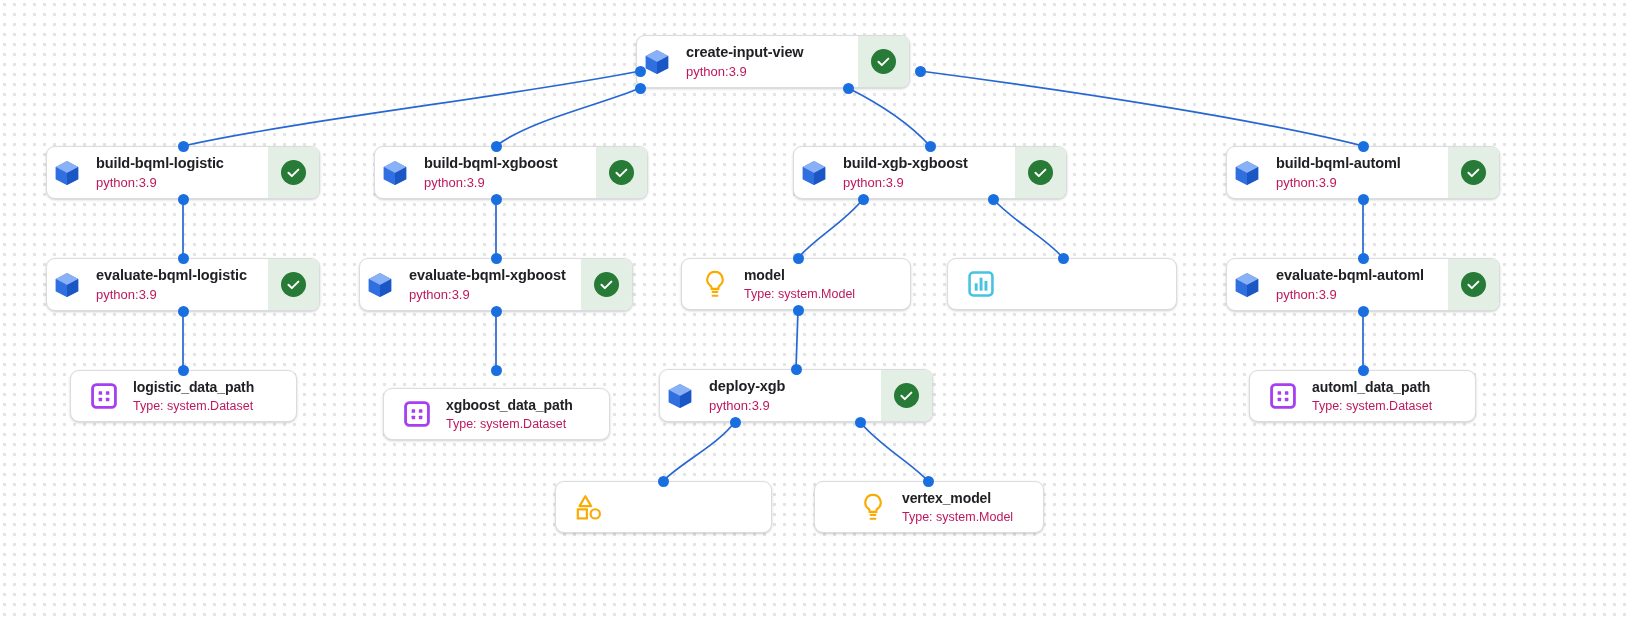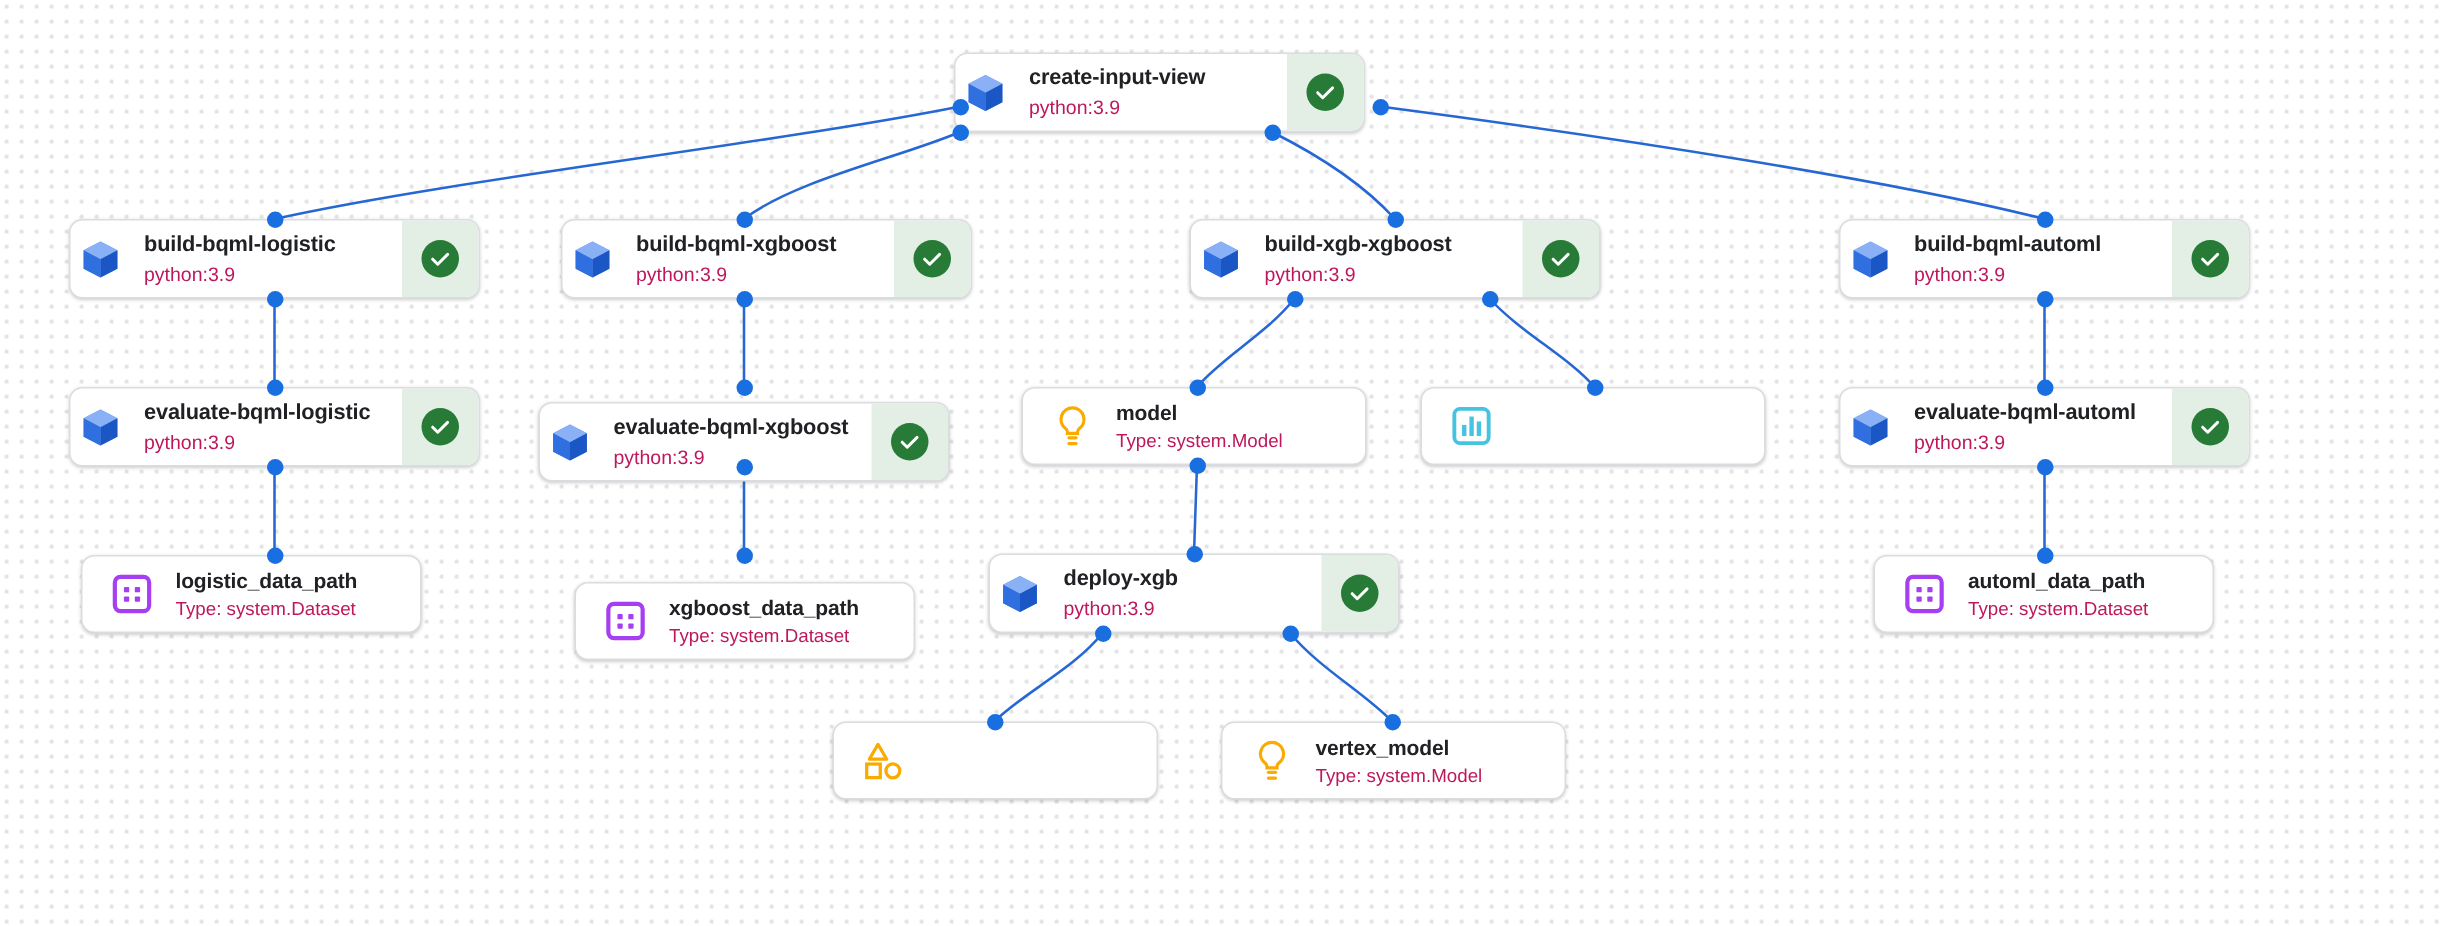--- a/index.html
+++ b/index.html
@@ -280,21 +280,21 @@
           </div>
         </div>
         <div class="status-cell">
           <span class="check-badge">
             <svg width="15" height="15" viewBox="0 0 16 16" aria-hidden="true">
               <path d="M2.6 8.3 6.2 11.9 13.2 4.9" fill="none" stroke="#ffffff" stroke-width="2.1" stroke-linecap="round" stroke-linejoin="round"></path>
             </svg>
           </span>
         </div>
       </div>
-      <div class="node" style="left: 359px; top: 268px; width: 274px; height: 53px; justify-content: flex-end;">
+      <div class="node" style="left: 359px; top: 258px; width: 274px; height: 53px; justify-content: flex-end;">
         <div class="node-body">
           <span class="node-icon">
             <svg width="30" height="30" viewBox="0 0 24 24" aria-hidden="true">
               <path d="M12 2.4 21 7.1v9.8L12 21.6 3 16.9V7.1z" fill="#5b8def"></path>
               <path d="M12 2.4 21 7.1 12 11.9 3 7.1z" fill="#8ab0f6"></path>
               <path d="M12 11.9 21 7.1v9.8L12 21.6z" fill="#1a56c4"></path>
               <path d="M12 11.9 3 7.1v9.8l9 4.7z" fill="#2f6fe0"></path>
             </svg>
           </span>
           <div class="node-text">
@@ -353,21 +353,21 @@
           </div>
         </div>
         <div class="status-cell">
           <span class="check-badge">
             <svg width="15" height="15" viewBox="0 0 16 16" aria-hidden="true">
               <path d="M2.6 8.3 6.2 11.9 13.2 4.9" fill="none" stroke="#ffffff" stroke-width="2.1" stroke-linecap="round" stroke-linejoin="round"></path>
             </svg>
           </span>
         </div>
       </div>
-      <div class="node artifact" style="left: 54px; top: 370px; width: 227px; height: 52px;">
+      <div class="node artifact" style="left: 70px; top: 370px; width: 227px; height: 52px;">
         <div class="node-body">
           <span class="node-icon">
             <svg width="28" height="28" viewBox="0 0 24 24" aria-hidden="true">
               <rect x="2.2" y="2.2" width="19.6" height="19.6" rx="3.2" fill="none" stroke="#a63ff2" stroke-width="2.4"></rect>
               <rect x="7.4" y="8" width="3" height="3" rx="0.5" fill="#a63ff2"></rect>
               <rect x="13.6" y="8" width="3" height="3" rx="0.5" fill="#a63ff2"></rect>
               <rect x="7.4" y="13.4" width="3" height="3" rx="0.5" fill="#a63ff2"></rect>
               <rect x="13.6" y="13.4" width="3" height="3" rx="0.5" fill="#a63ff2"></rect>
             </svg>
           </span>
@@ -438,21 +438,21 @@
         <div class="node-body">
           <span class="node-icon">
             <svg width="28" height="28" viewBox="0 0 26 26" aria-hidden="true">
               <path d="M9.6 3 15 12.2H4.2z" fill="none" stroke="#f9ab00" stroke-width="2" stroke-linejoin="round"></path>
               <rect x="2.6" y="15.2" width="8.4" height="8.4" fill="none" stroke="#f9ab00" stroke-width="2"></rect>
               <circle cx="18.8" cy="19.4" r="4.3" fill="none" stroke="#f9ab00" stroke-width="2"></circle>
             </svg>
           </span>
         </div>
       </div>
-      <div class="node artifact" style="left: 814px; top: 481px; width: 230px; height: 52px;">
+      <div class="node artifact" style="left: 814px; top: 481px; width: 230px; height: 52px; padding-left: 25px;">
         <div class="node-body">
           <span class="node-icon">
             <svg width="26" height="28" viewBox="0 0 24 26" aria-hidden="true">
               <path d="M12 1.8a7.1 7.1 0 0 0-4.3 12.76c.72.56 1.18 1.3 1.18 2.1v.84h6.24v-.84c0-.8.46-1.54 1.18-2.1A7.1 7.1 0 0 0 12 1.8z" fill="none" stroke="#f9ab00" stroke-width="2"></path>
               <rect x="8.8" y="19.3" width="6.4" height="2" rx="1" fill="#f9ab00"></rect>
               <rect x="8.8" y="22.9" width="6.4" height="2" rx="1" fill="#f9ab00"></rect>
             </svg>
           </span>
           <div class="node-text">
             <div class="node-title">vertex_model</div>

